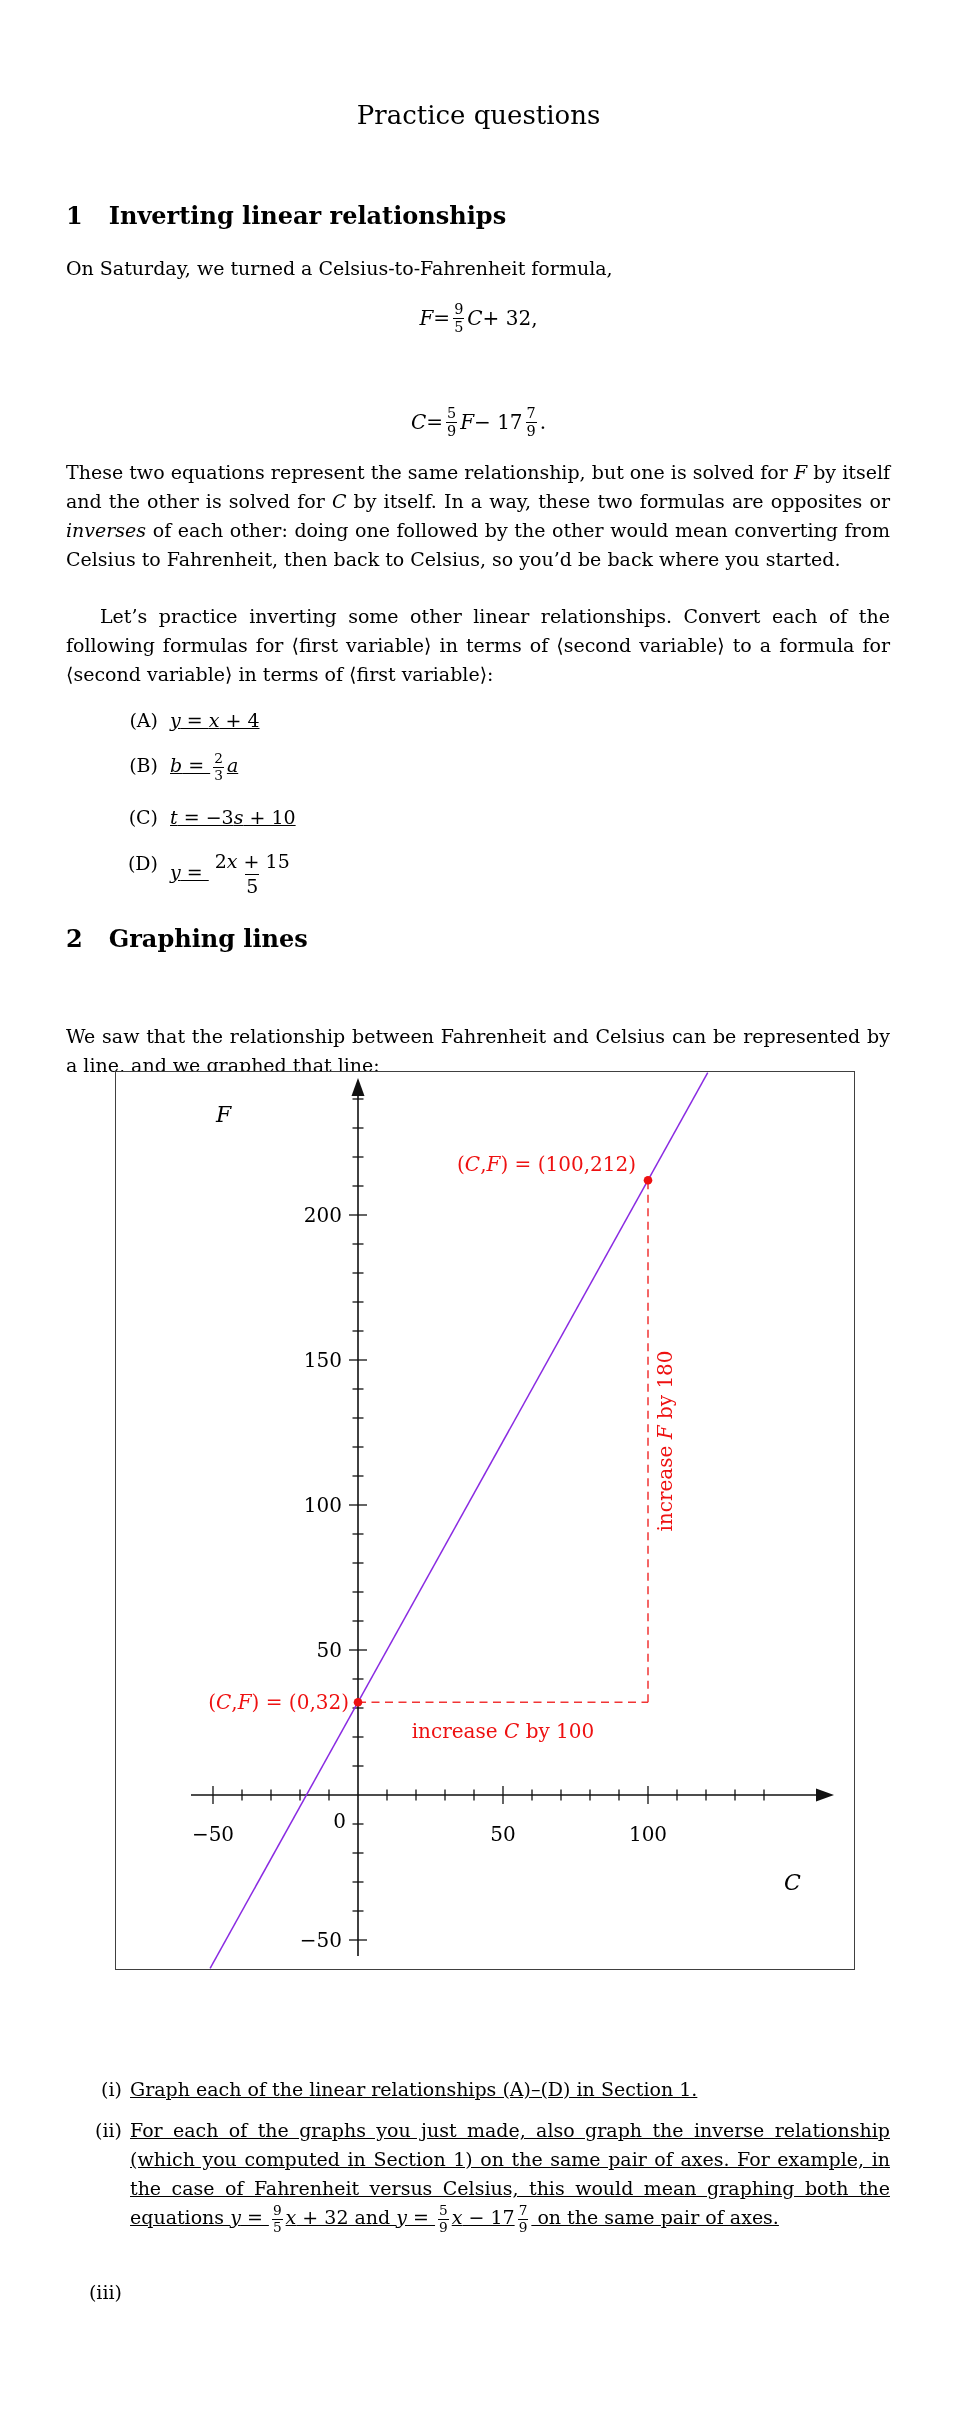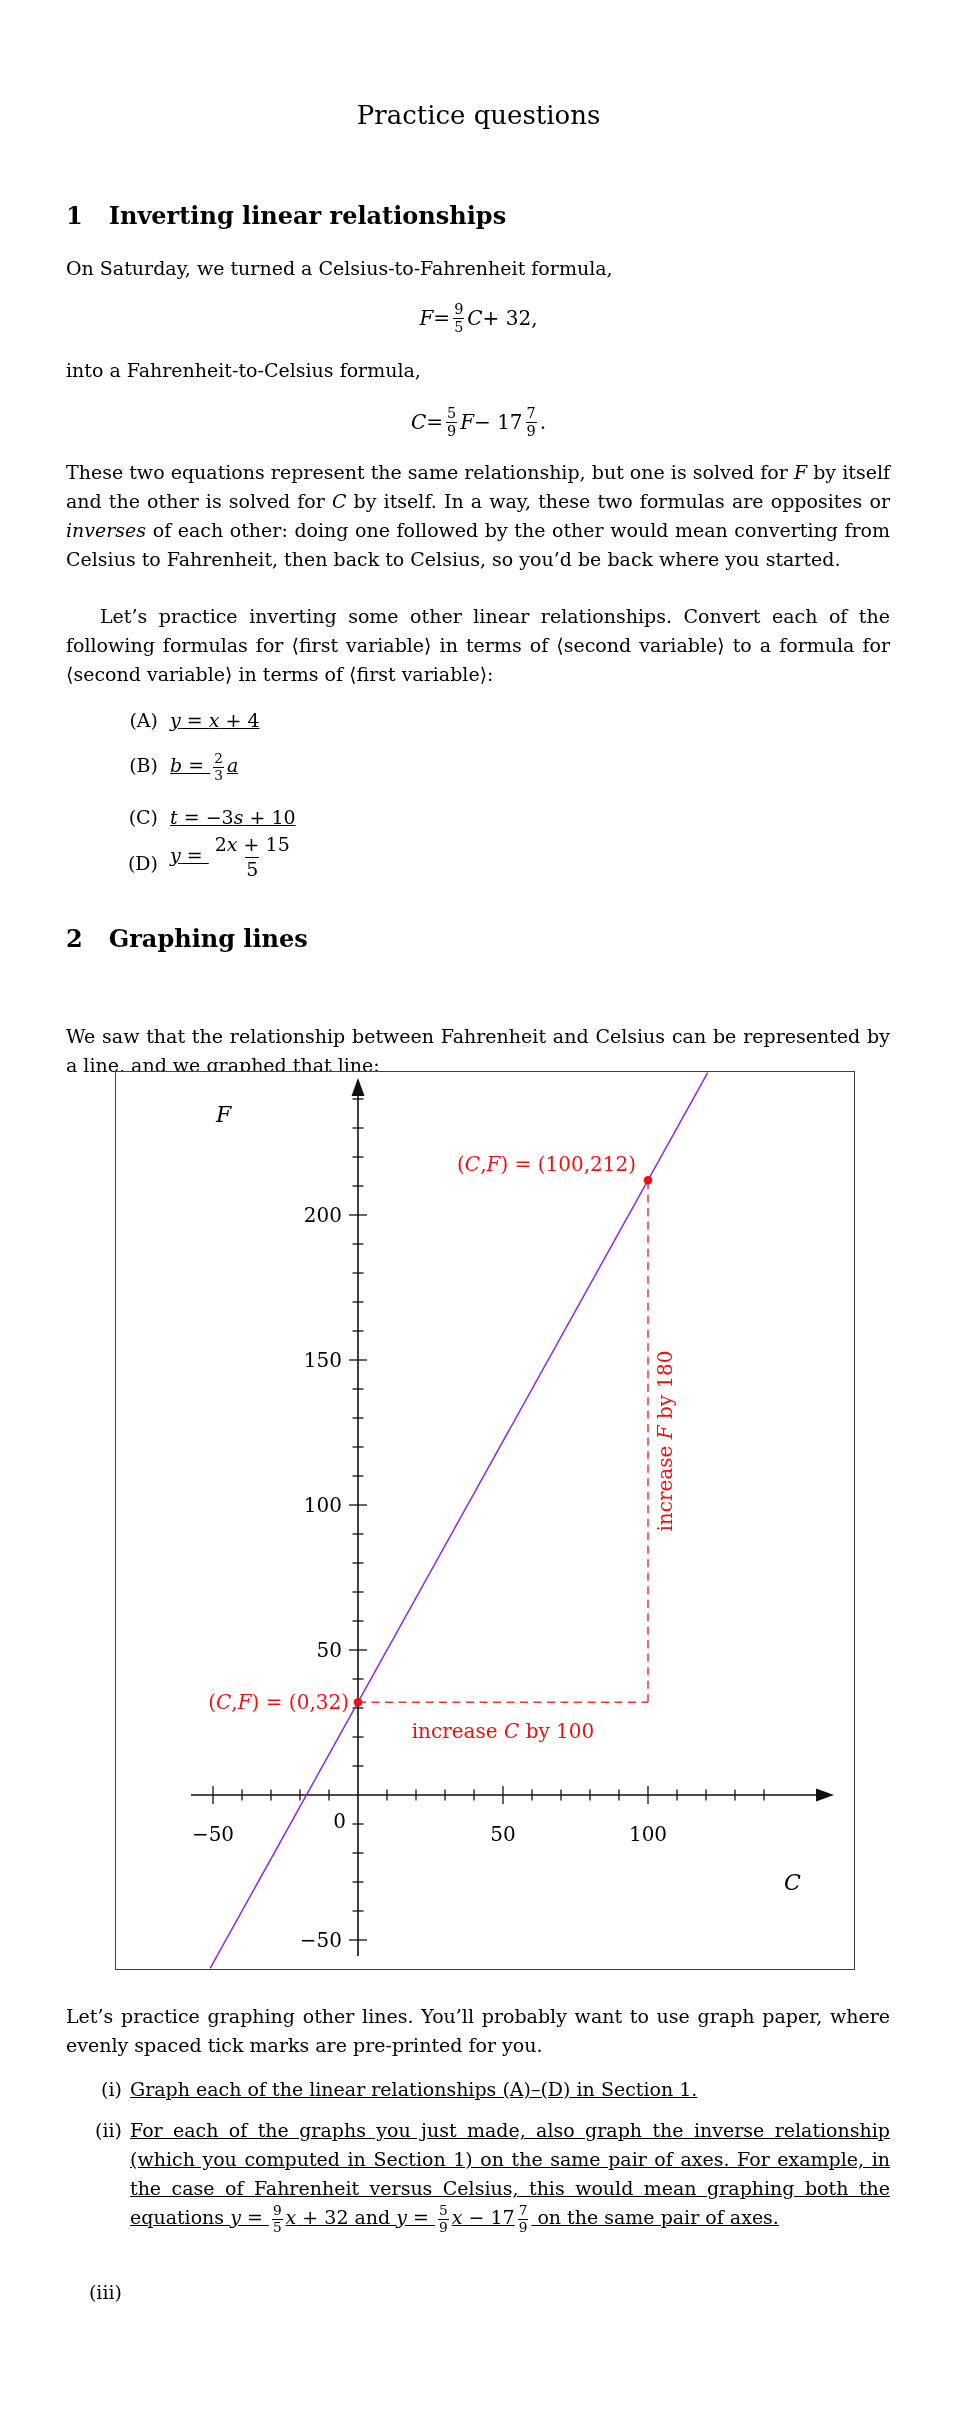--- a/index.html
+++ b/index.html
@@ -9,21 +9,21 @@
   .title{top:100px;left:0;width:957px;text-align:center;font-size:26px;}
   .heading{left:66px;font-size:24px;font-weight:bold;display:flex;gap:26px;}
   .para{left:66px;width:824px;text-align:justify;font-size:19px;line-height:29px;}
   .indent{text-indent:34px;}
   .eq{left:0;width:957px;display:flex;justify-content:center;align-items:center;
       font-size:20px;height:44px;}
   .frac{display:inline-flex;flex-direction:column;align-items:center;vertical-align:middle;
         font-size:0.72em;line-height:1.15;margin:0 3px;}
   .frac .den{border-top:1.3px solid #000;padding:0 1px;}
   .frac .num{padding:0 1px;}
-  .frac.big{font-size:1em;line-height:1.25;margin:0 5px;}
+  .frac.big{font-size:1em;line-height:1.25;margin:17px 5px;}
   .item-label{left:104px;width:54px;text-align:right;font-size:19px;line-height:29px;}
   .item-body{left:170px;width:660px;font-size:19px;line-height:29px;text-decoration:underline;}
   .ritem-label{left:56px;width:66px;text-align:right;font-size:19px;line-height:29px;}
   .ritem-body{left:130px;width:760px;text-align:justify;font-size:19px;line-height:29px;text-decoration:underline;}
   .figure{left:115px;top:1071px;width:740px;height:899px;border:1.5px solid #404040;
           box-sizing:border-box;background:#fff;}
   svg text{font-family:"DejaVu Serif","Liberation Serif",serif;font-size:20px;fill:#000;}
   svg .it{font-style:italic;}
   .axisvar{font-size:22px;font-style:italic;}
   .ticklabel{font-size:20px;}
@@ -47,21 +47,20 @@
     <span>Inverting linear relationships</span>
   </div>
 
   <div class="abs para" style="top:254px">On Saturday, we turned a Celsius-to-Fahrenheit formula,</div>
 
   <div class="abs eq" style="top:296px"><i>F</i> = <span class="frac">
         <span class="num">9</span>
         <span class="den">5</span>
       </span><i>C</i> + 32,</div>
 
-  <div class="abs para" style="top:356px">into a Fahrenheit-to-Celsius formula,</div>
 
   <div class="abs eq" style="top:398px;height:48px"><i>C</i> = <span class="frac">
         <span class="num">5</span>
         <span class="den">9</span>
       </span><i>F</i> − 17<span class="frac">
         <span class="num">7</span>
         <span class="den">9</span>
       </span>.</div>
 
   <div class="abs para" style="top:458px">These two equations represent the same relationship, but one is solved for <i>F</i> by itself and the other is solved for <i>C</i> by itself. In a way, these two formulas are opposites or <i>inverses</i> of each other: doing one followed by the other would mean converting from Celsius to Fahrenheit, then back to Celsius, so you’d be back where you started.</div>
@@ -171,21 +170,20 @@
       <text x="230" y="756" text-anchor="end" class="ticklabel">0</text>
       <text x="100" y="50" class="axisvar"><tspan class="it">F</tspan></text>
       <text x="668" y="818" class="axisvar"><tspan class="it">C</tspan></text>
       <text x="520" y="99" text-anchor="end" class="red"><tspan>(</tspan><tspan class="it">C</tspan><tspan>,</tspan><tspan class="it">F</tspan><tspan>) = (100,212)</tspan></text>
       <text x="233" y="637" text-anchor="end" class="red"><tspan>(</tspan><tspan class="it">C</tspan><tspan>,</tspan><tspan class="it">F</tspan><tspan>) = (0,32)</tspan></text>
       <text x="387" y="666" text-anchor="middle" class="red"><tspan>increase </tspan><tspan class="it">C</tspan><tspan> by 100</tspan></text>
       <text transform="translate(556,369) rotate(-90)" text-anchor="middle" class="red"><tspan>increase </tspan><tspan class="it">F</tspan><tspan> by 180</tspan></text>
     </svg>
   </div>
 
-  <div class="abs para" style="top:2002px">Let’s practice graphing other lines. You’ll probably want to use graph paper, where evenly spaced tick marks are pre-printed for you.</div>
 
   <div class="abs ritem-label" style="top:2075px">(i)</div>
   <div class="abs ritem-body" style="top:2075px">Graph each of the linear relationships (A)–(D) in Section 1.</div>
 
   <div class="abs ritem-label" style="top:2116px">(ii)</div>
   <div class="abs ritem-body" style="top:2116px">For each of the graphs you just made, also graph the inverse relationship (which you computed in Section 1) on the same pair of axes. For example, in the case of Fahrenheit versus Celsius, this would mean graphing both the equations <i>y</i> = <span class="frac">
         <span class="num">9</span>
         <span class="den">5</span>
       </span><i>x</i> + 32 and <i>y</i> = <span class="frac">
         <span class="num">5</span>

